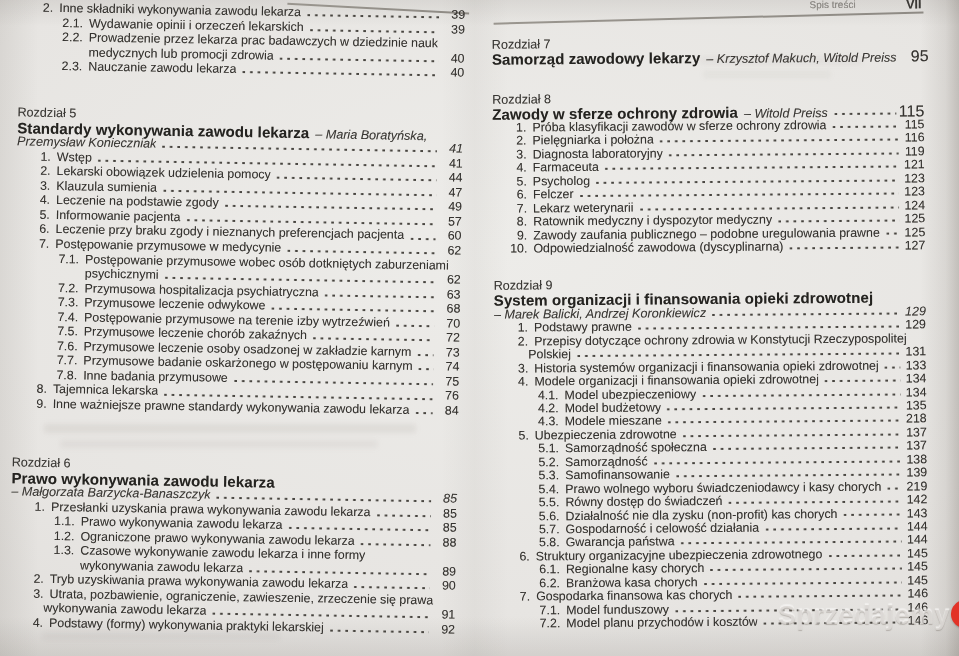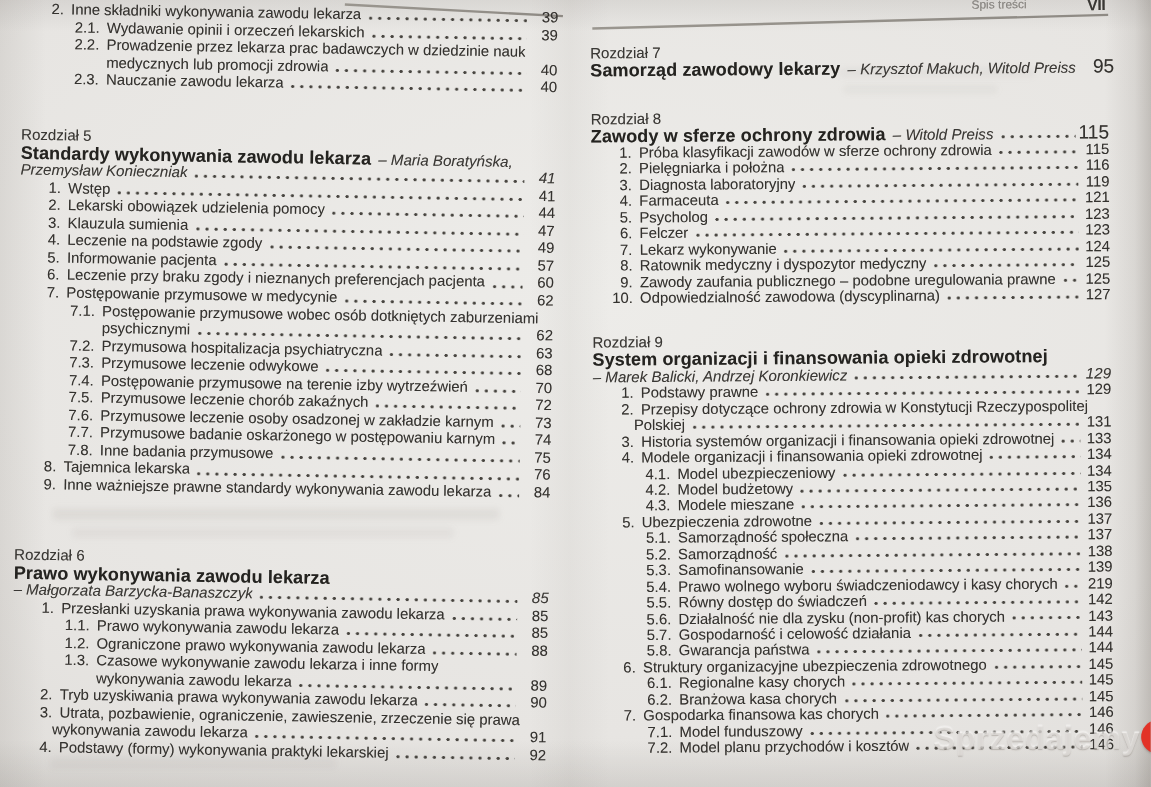--- a/index.html
+++ b/index.html
@@ -325,21 +325,21 @@
             <span class="pagenum">123</span>
           </div>
           <div class="row row-right ind0">
             <span class="num">6.</span>
             <span class="txt">Felczer</span>
             <span class="leader"></span>
             <span class="pagenum">123</span>
           </div>
           <div class="row row-right ind0">
             <span class="num">7.</span>
-            <span class="txt">Lekarz wykonywanie</span>
+            <span class="txt">Lekarz weterynarii</span>
             <span class="leader"></span>
             <span class="pagenum">124</span>
           </div>
           <div class="row row-right ind0">
             <span class="num">8.</span>
             <span class="txt">Ratownik medyczny i dyspozytor medyczny</span>
             <span class="leader"></span>
             <span class="pagenum">125</span>
           </div>
           <div class="row row-right ind0">
@@ -401,21 +401,21 @@
           <div class="row row-right ind1">
             <span class="num">4.2.</span>
             <span class="txt">Model budżetowy</span>
             <span class="leader"></span>
             <span class="pagenum">135</span>
           </div>
           <div class="row row-right ind1">
             <span class="num">4.3.</span>
             <span class="txt">Modele mieszane</span>
             <span class="leader"></span>
-            <span class="pagenum">136</span>
+            <span class="pagenum">218</span>
           </div>
           <div class="row row-right ind0">
             <span class="num">5.</span>
             <span class="txt">Ubezpieczenia zdrowotne</span>
             <span class="leader"></span>
             <span class="pagenum">137</span>
           </div>
           <div class="row row-right ind1">
             <span class="num">5.1.</span>
             <span class="txt">Samorządność społeczna</span>

